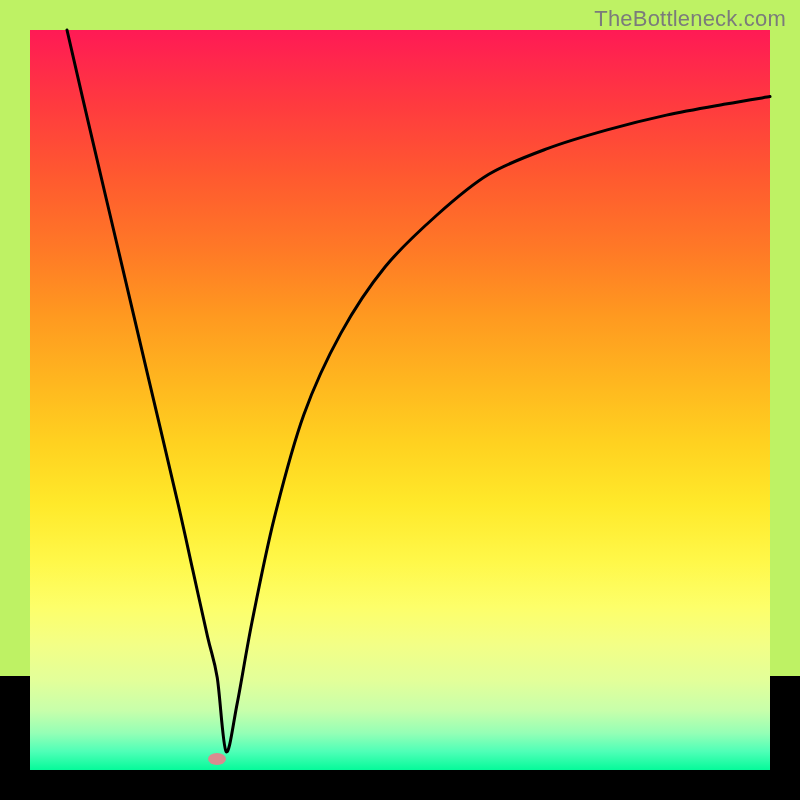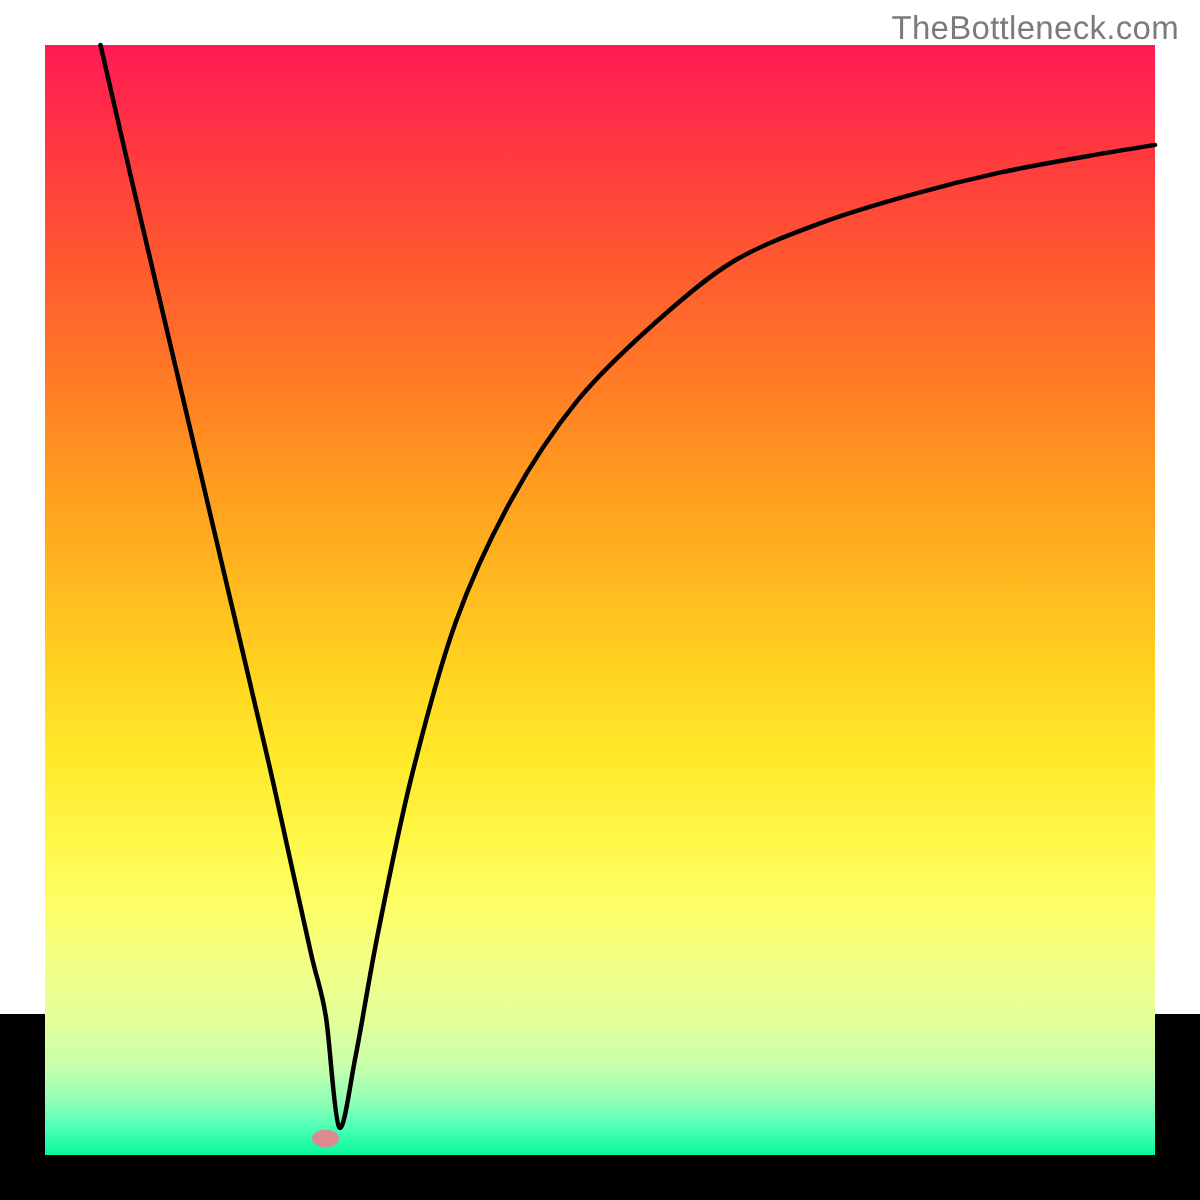--- a/index.html
+++ b/index.html
@@ -10,21 +10,21 @@
     overflow: hidden;
     background: #000;
     font-family: Arial, Helvetica, sans-serif;
   }
   .frame {
     position: absolute;
     left: 0;
     top: 0;
     width: 800px;
     height: 676px;
-    background: #ffffff;
+    background: #bef264;
   }
   .plot-area {
     position: absolute;
     left: 30px;
     top: 30px;
     width: 740px;
     height: 740px;
     background: linear-gradient(to bottom,
       #ff1a55 0%,
       #ff3a3f 10%,

